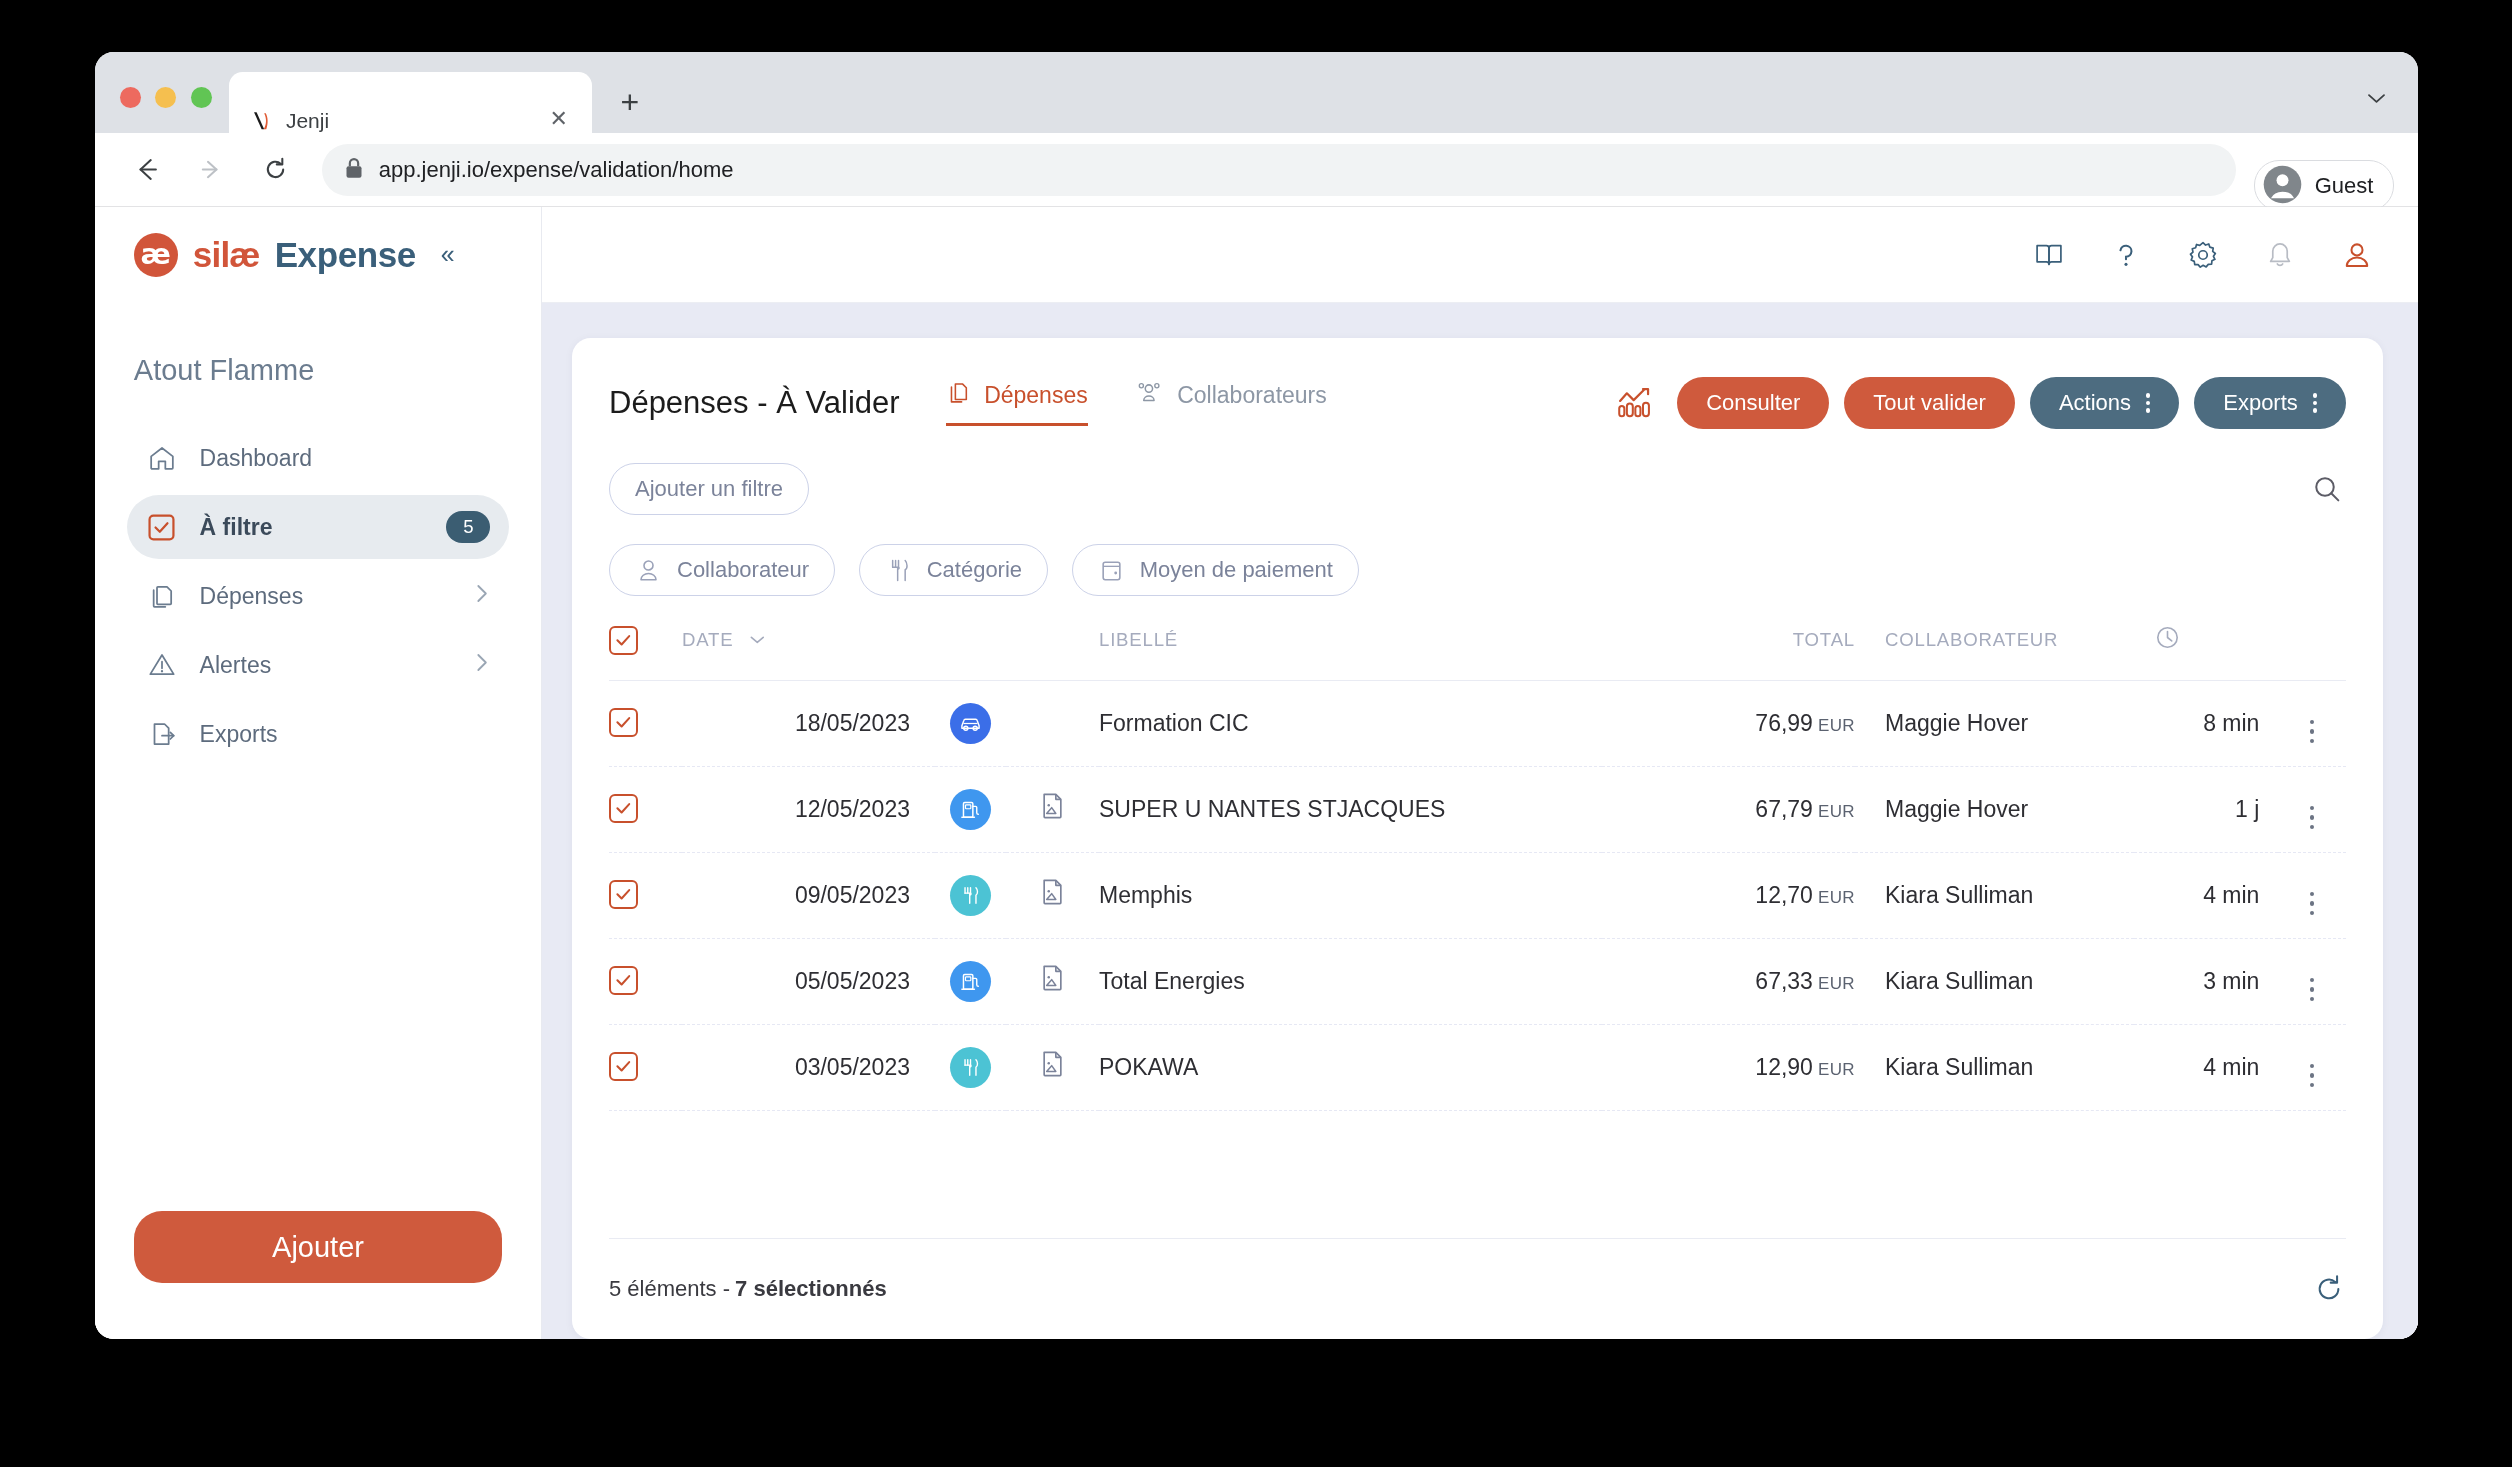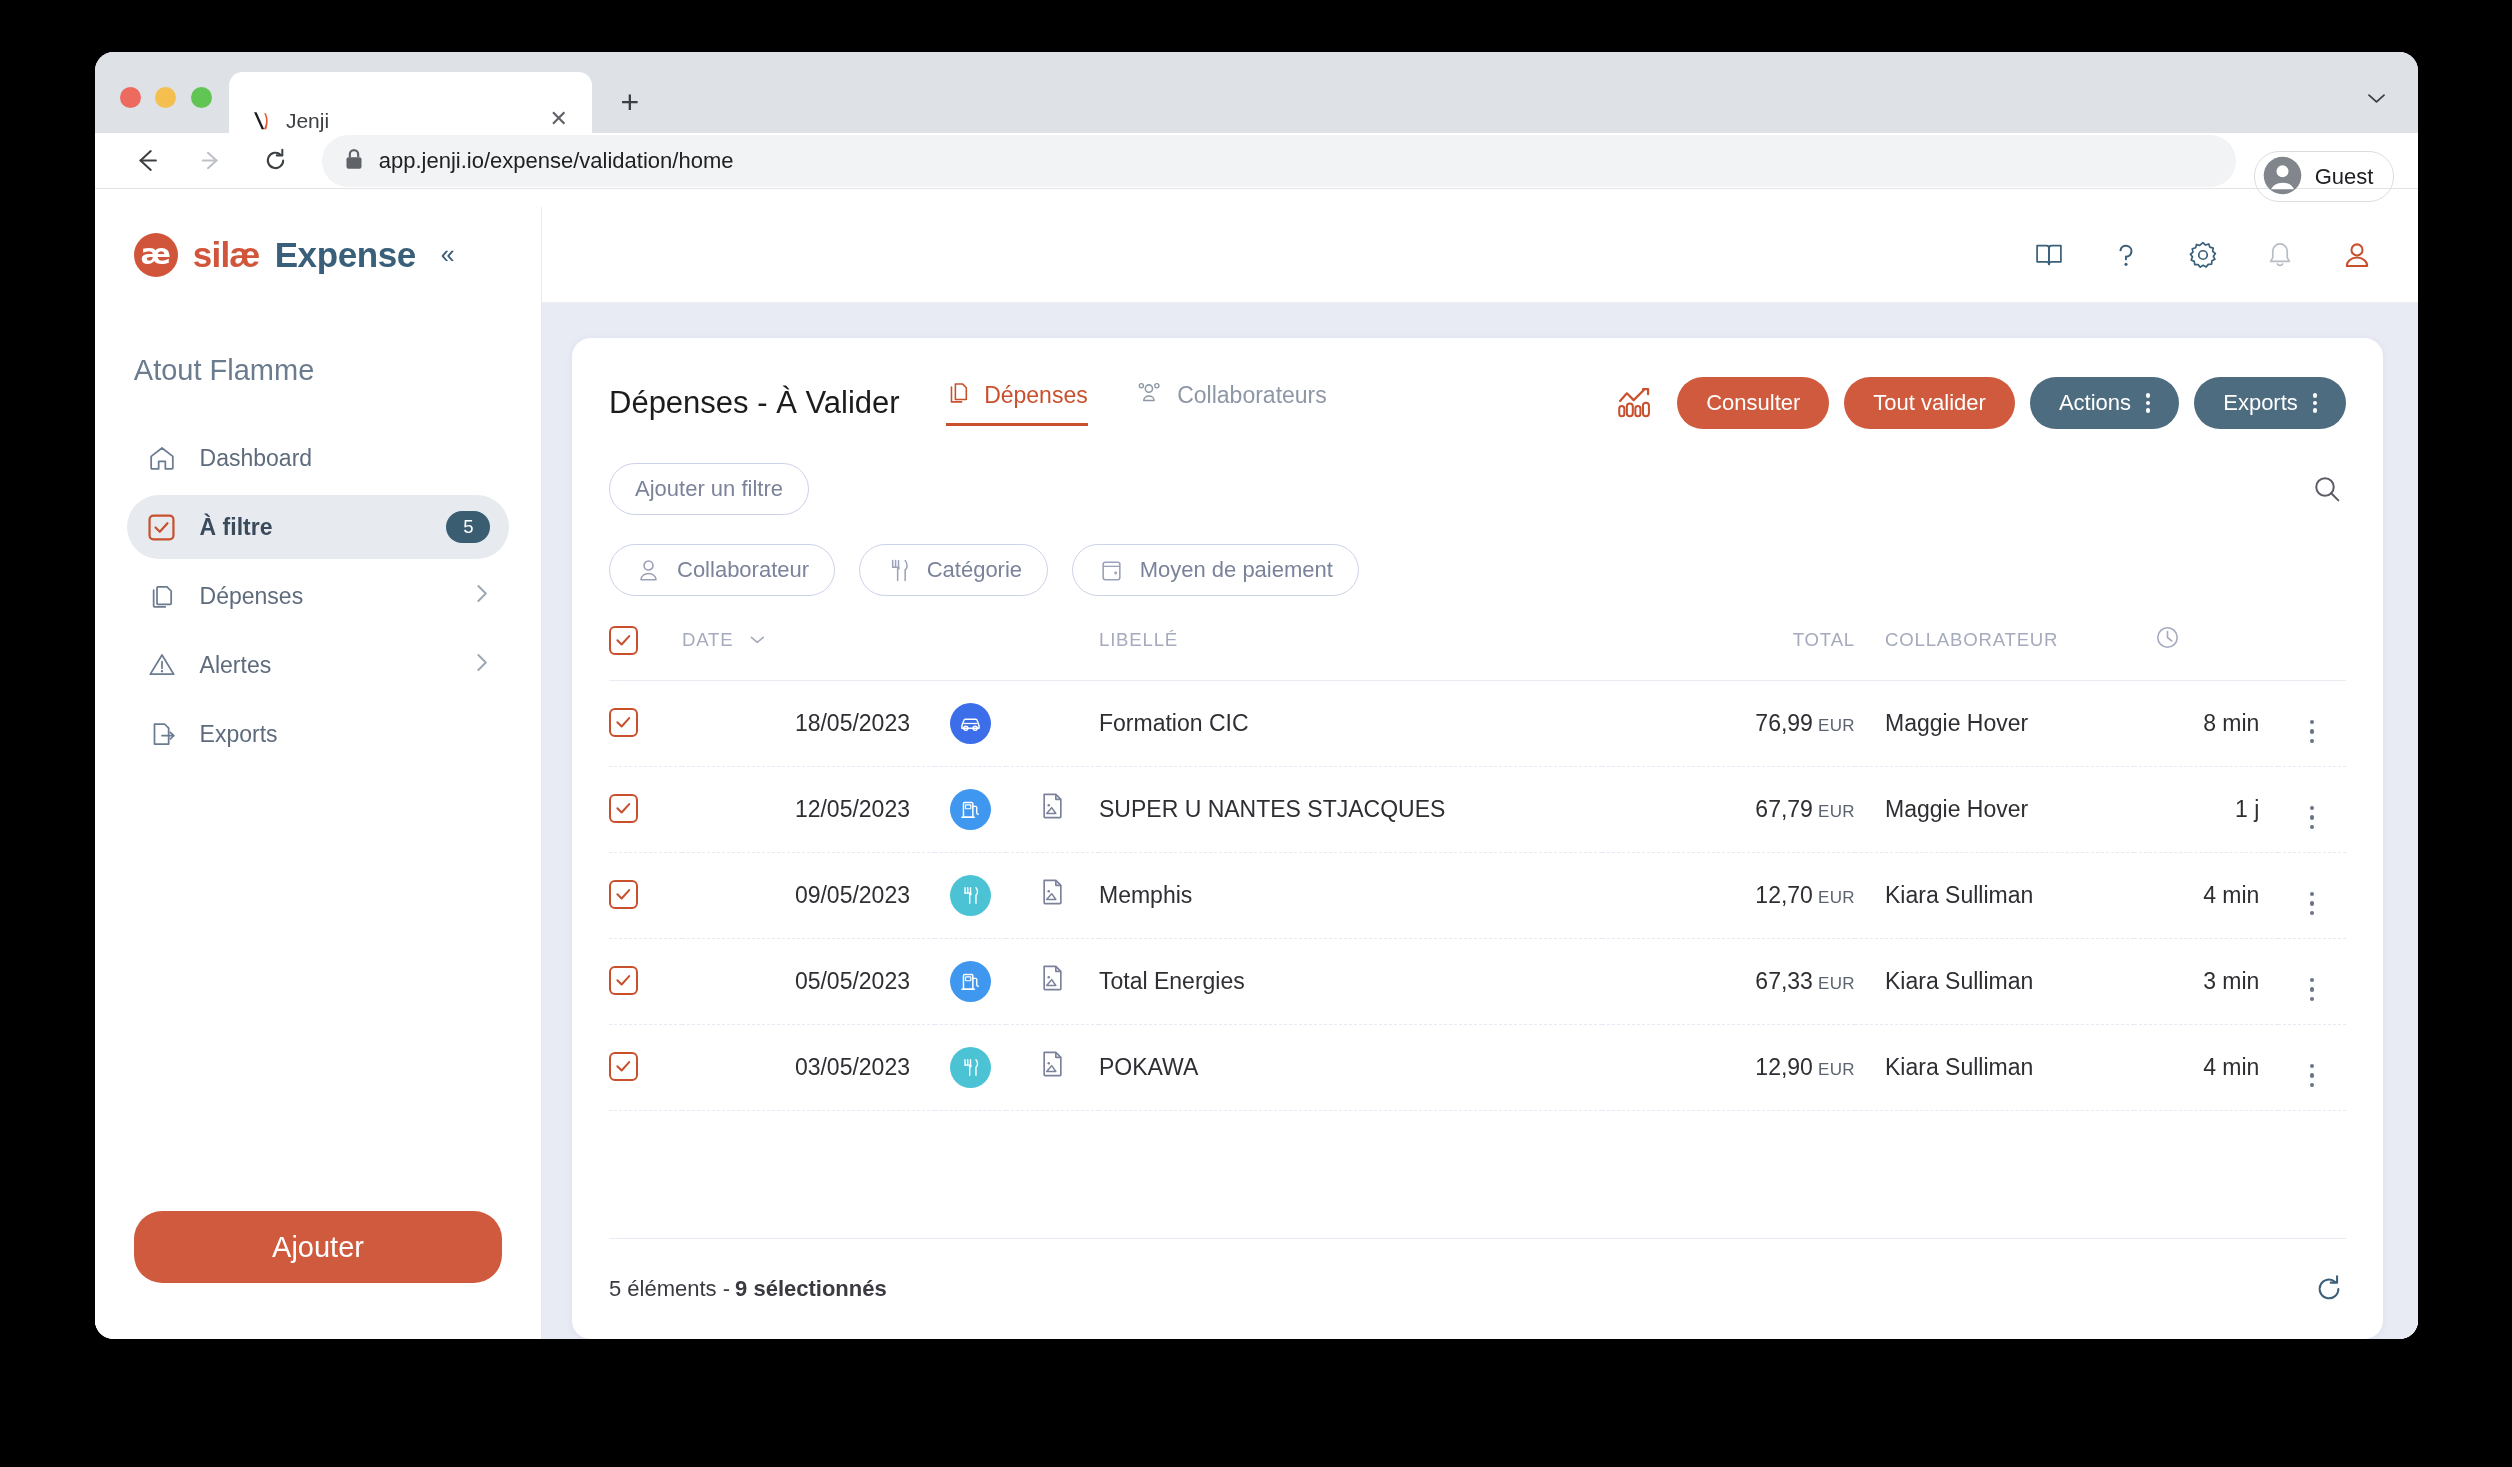--- a/index.html
+++ b/index.html
@@ -61,21 +61,21 @@
     display: flex; align-items: center; justify-content: center;
     font-size: 32px; color: #3c4043; font-weight: 300; line-height: 1;
   }
   .tabstrip-right {
     margin-left: auto; padding: 0 29px 20px 0;
     font-size: 22px; color: #3c4043;
   }
 
   
   .toolbar {
-    height: 56px;
+    height: 74px;
     background: #fff;
     display: flex;
     align-items: center;
     padding: 0 23.6px;
     gap: 8.4px;
     border-bottom: 0.8px solid #e3e3e5;
   }
   .nav-btn {
     width: 56px; height: 56px; border-radius: 50%;
     display: flex; align-items: center; justify-content: center;
@@ -802,21 +802,21 @@
                       <i></i>
                       <i></i>
                       <i></i>
                     </span></td>
                 </tr>
               </tbody>
           </table>
 
           <div class="card-foot">
             <span>5 éléments - </span>
-            <b>9 sélectionnés</b>
+            <b>7 sélectionnés</b>
             <span class="refresh">
               <svg width="34" height="34" viewBox="0 0 40 40">
                   <path d="M31 20 A11 11 0 1 1 27.3 11.7" stroke="#3a5f7a" stroke-width="2.4" fill="none" stroke-linecap="round"></path>
                   <path d="M29.5 5 L29.5 12.5 L22 12.5" stroke="#3a5f7a" stroke-width="2.4" fill="none" stroke-linecap="round" stroke-linejoin="round"></path>
                 </svg>
             </span>
           </div>
 
         </div>
       </div>

